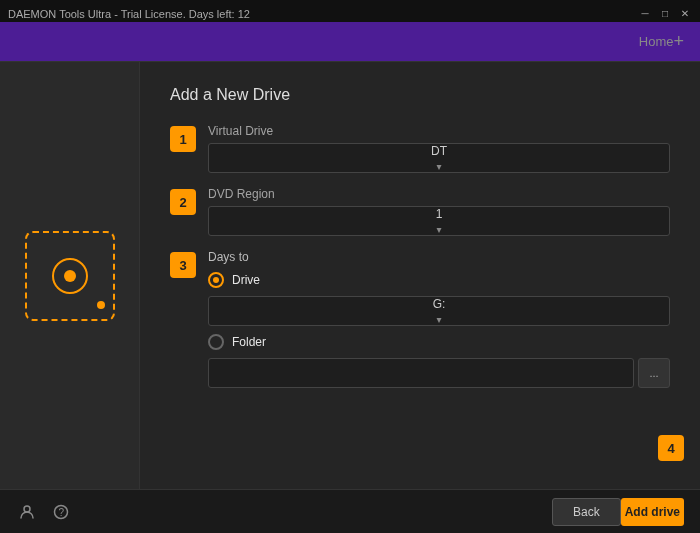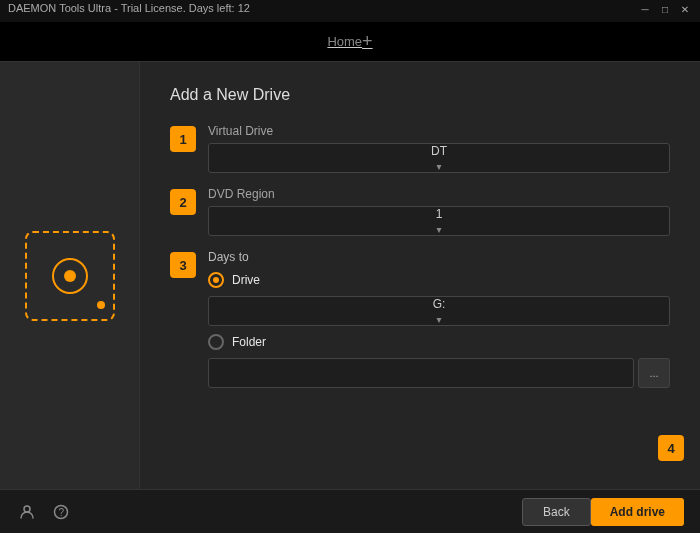--- a/index.html
+++ b/index.html
@@ -12,21 +12,21 @@
       color: #ccc;
       overflow: hidden;
       user-select: none;
     }
 
     
     .title-bar {
       background: #111;
       height: 22px;
       display: flex;
-      align-items: flex-start;
+      align-items: flex-end;
       justify-content: space-between;
       padding: 2px 8px;
     }
     .title-bar-text {
       font-size: 11px;
       color: #aaa;
     }
     .title-bar-controls {
       display: flex;
       gap: 6px;
@@ -38,28 +38,27 @@
       display: flex;
       align-items: center;
       justify-content: center;
       font-size: 10px;
       color: #aaa;
       cursor: pointer;
     }
 
     
     .nav-bar {
-      background: #000000;
+      background: #4c1d95;
       height: 40px;
       display: flex;
       align-items: center;
-      justify-content: center;
+      justify-content: flex-end;
       padding: 0 16px;
       border-bottom: 1px solid #333;
-      text-decoration: underline;
     }
     .nav-left {
       display: flex;
       align-items: center;
       gap: 20px;
     }
     .nav-item {
       font-size: 13px;
       color: #888;
       cursor: pointer;
@@ -303,21 +302,21 @@
       height: 28px;
       cursor: pointer;
     }
     .btn-add {
       background: #f90;
       border: none;
       border-radius: 3px;
       color: #222;
       font-size: 12px;
       font-weight: bold;
-      padding: 0 19px;
+      padding: 0 4px;
       height: 28px;
       cursor: pointer;
       display: flex;
       align-items: center;
       gap: 6px;
     }
     
     .step4-wrapper {
       position: fixed;
       right: 16px;

